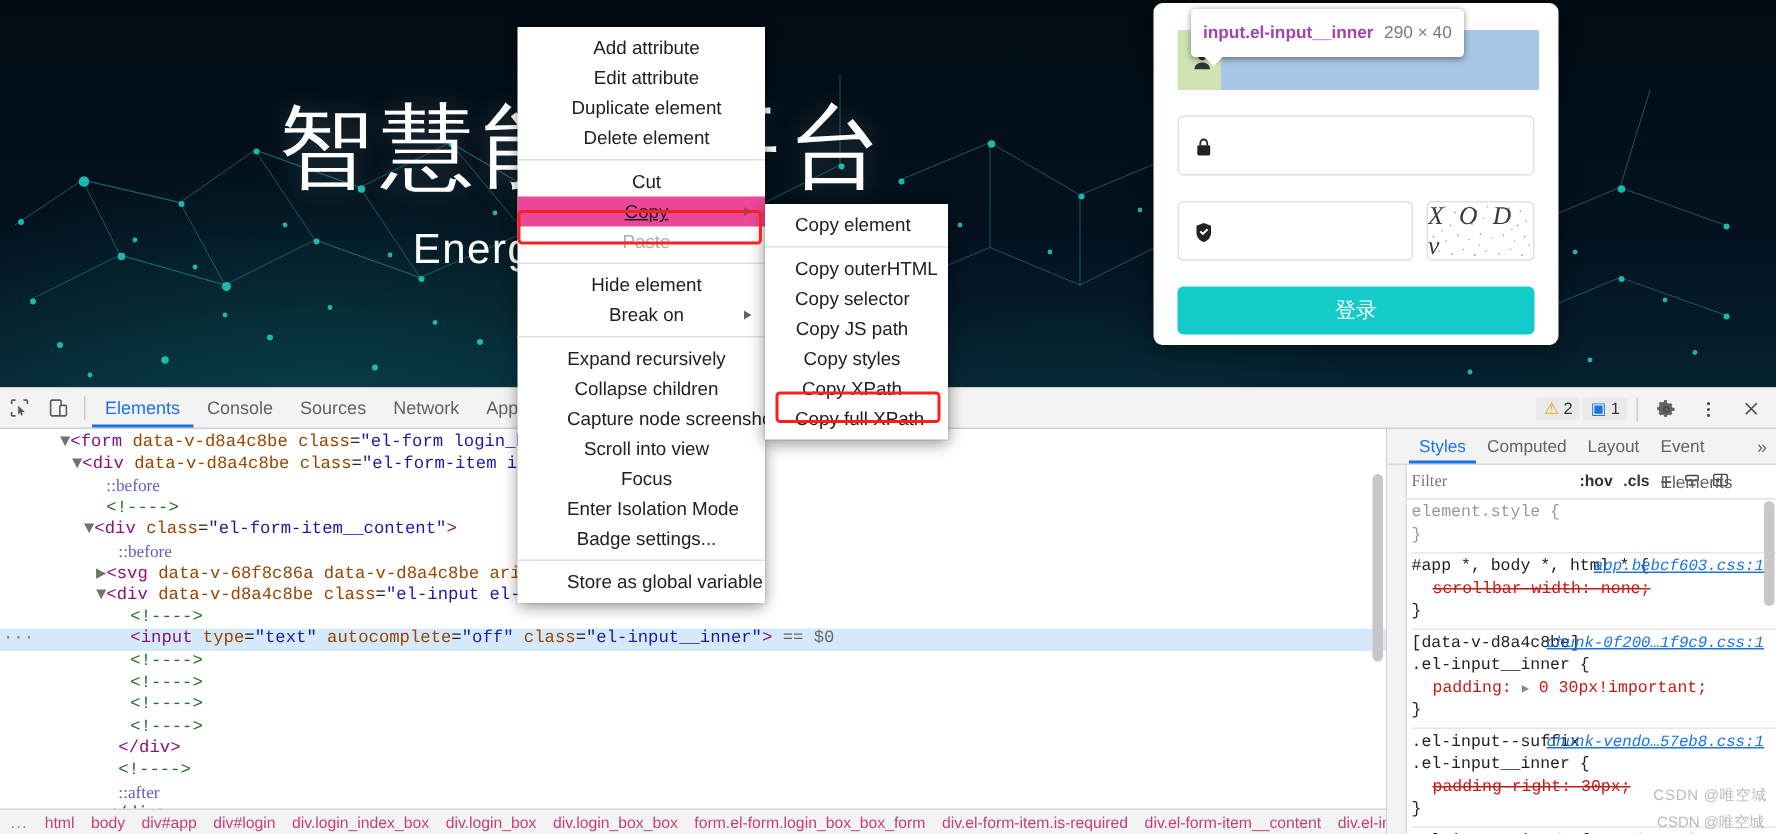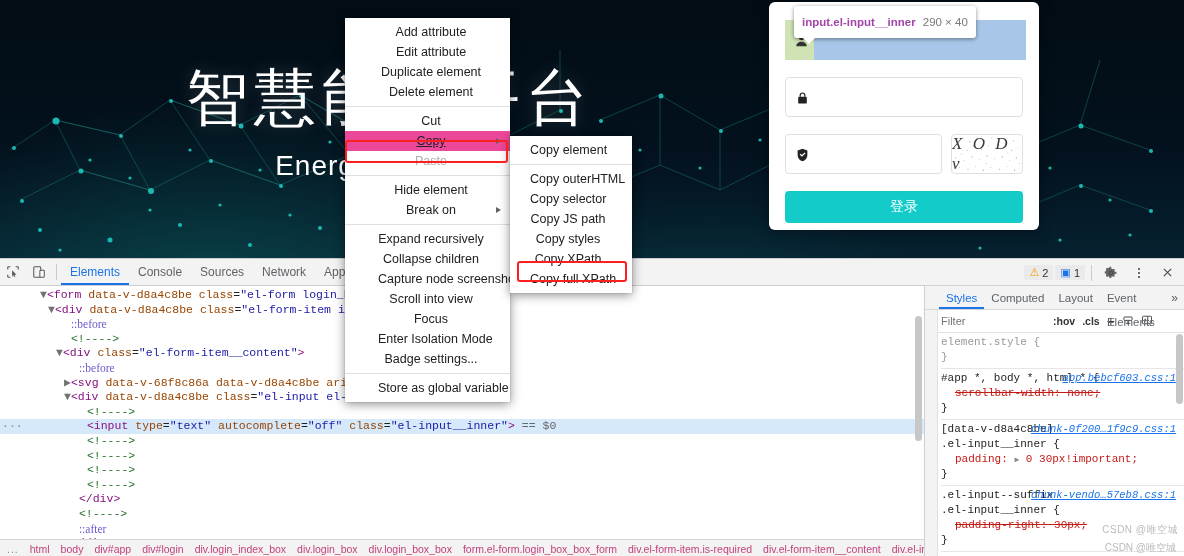--- a/index.html
+++ b/index.html
@@ -208,21 +208,21 @@
   #styles-pane .leftgrip {
     position: absolute; left: 0; top: 0; width: 13px; height: 271px;
     background: #f3f3f3; border-right: 1px solid #e0e0e0;
   }
   #filter-row {
     height: 23px; display: flex; align-items: center; border-bottom: 1px solid #e2e2e2;
     padding-left: 16px; gap: 7px; font-size: 11px; color: #5f6368;
   }
   #filter-row input {
     border: 0; outline: none; font-size: 11px; width: 105px; color: #333;
-    font-family: Liberation Sans, sans-serif; background: transparent;
+    font-family: Liberation Serif, serif; background: transparent;
   }
   #filter-row .hov, #filter-row .cls { font-weight: bold; color: #333; font-size: 10.5px; }
   #css-rules {
     font-family: "Liberation Mono", monospace; font-size: 11px; line-height: 15px;
     padding-left: 16px; position: relative;
   }
   .rule { border-bottom: 1px solid #e6e6e6; padding: 2px 0 3px 0; position: relative; }
   .rule.greyed { color: #999; }
   .sel-txt { color: #222; }
   .prop { color: #c41a16; padding-left: 14px; display: inline-block; text-align: right; }

